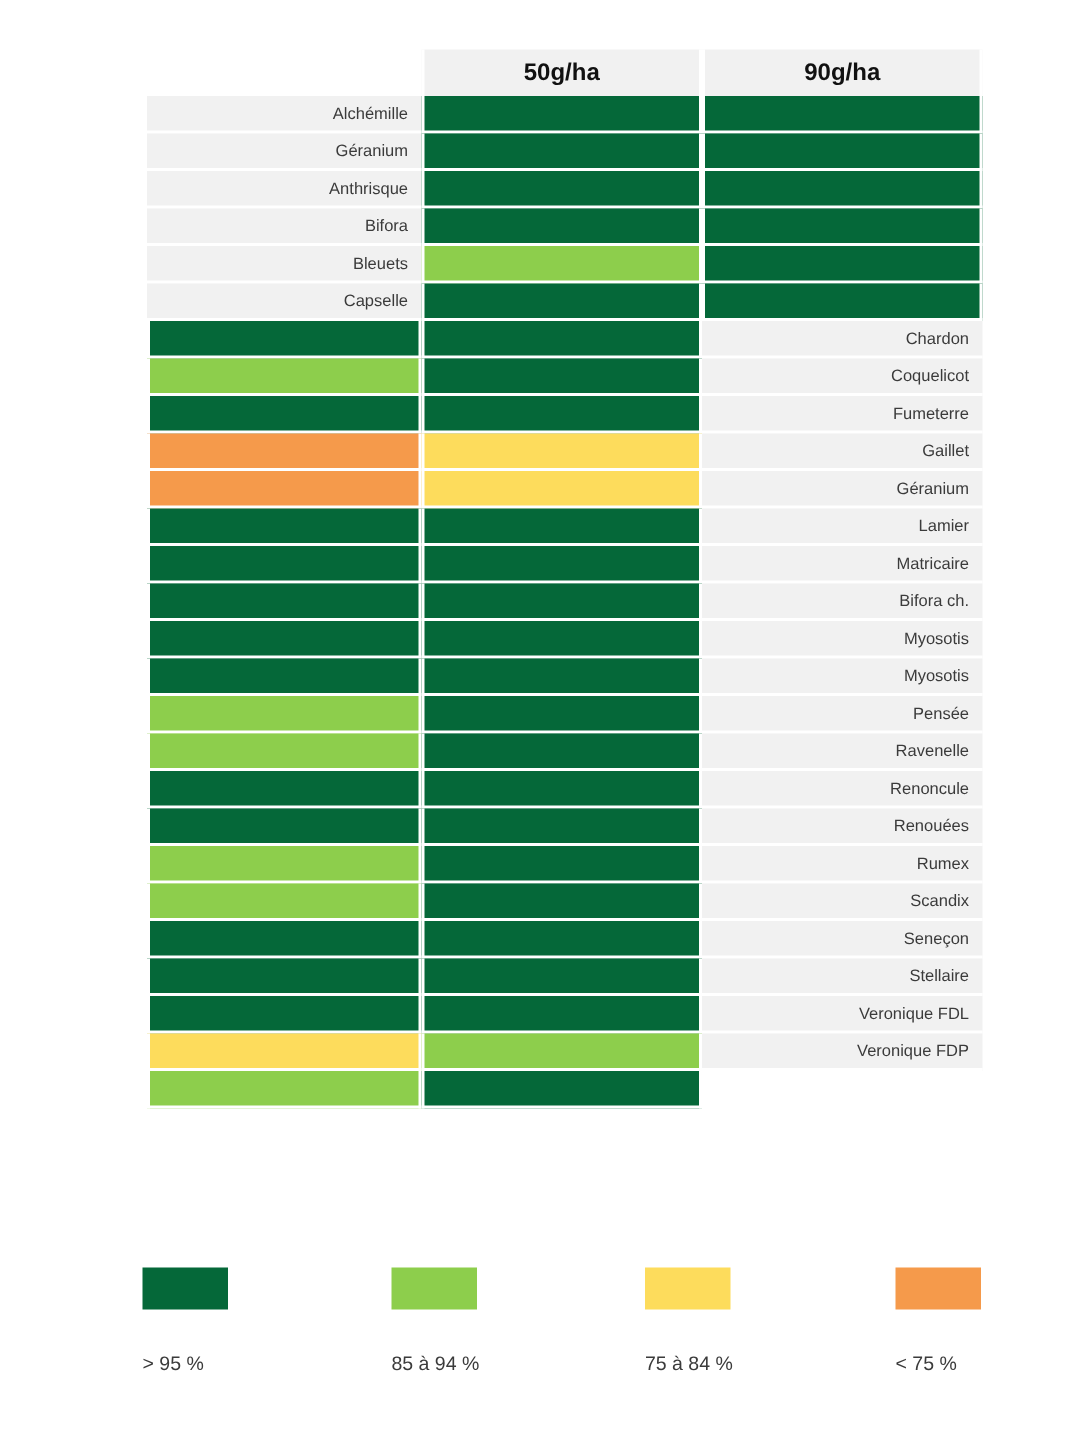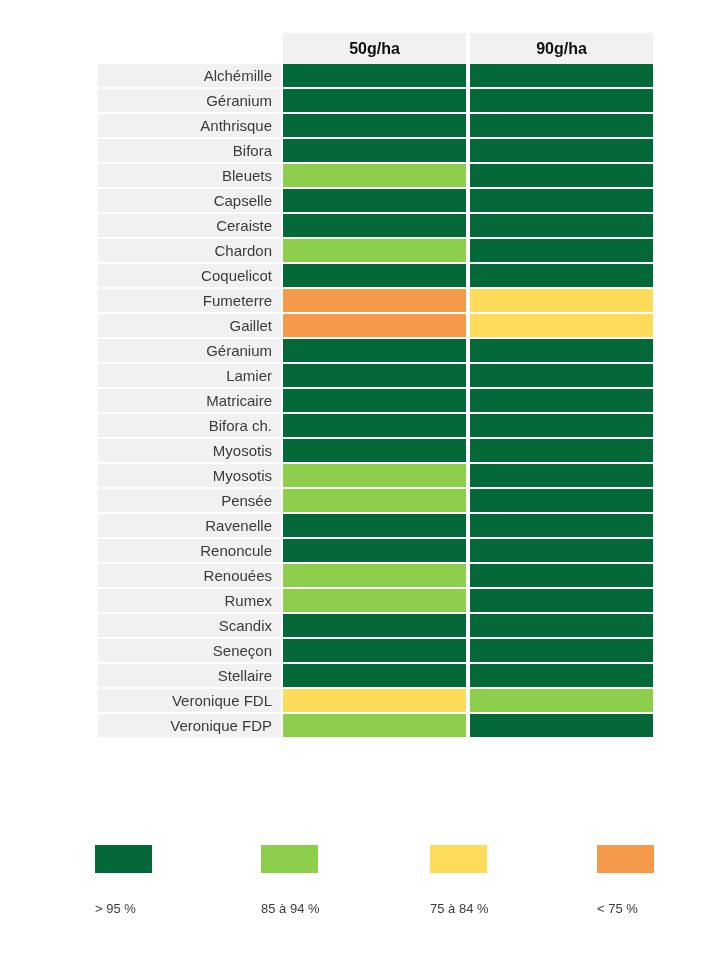--- a/index.html
+++ b/index.html
@@ -51,21 +51,21 @@
 
   
   .row-label {
     background: #f1f1f1;
     height: 25px;
     display: flex;
     align-items: center;
     justify-content: flex-end;
     padding-right: 9px;
     box-sizing: border-box;
-    font-size: 15px;
+    font-size: 11px;
     color: #3b3b3b;
     border-bottom: 2px solid #ffffff;
     white-space: nowrap;
   }
 
   .row-cell {
     height: 25px;
     box-sizing: border-box;
     border-bottom: 2px solid #ffffff;
     border-left: 2px solid #ffffff;
@@ -124,21 +124,20 @@
       <div class="row-cell last-col" style="background: rgb(5, 104, 57);"></div>
       <div class="row-label">Bifora</div>
       <div class="row-cell" style="background: rgb(5, 104, 57);"></div>
       <div class="row-cell last-col" style="background: rgb(5, 104, 57);"></div>
       <div class="row-label">Bleuets</div>
       <div class="row-cell" style="background: rgb(141, 206, 76);"></div>
       <div class="row-cell last-col" style="background: rgb(5, 104, 57);"></div>
       <div class="row-label">Capselle</div>
       <div class="row-cell" style="background: rgb(5, 104, 57);"></div>
       <div class="row-cell last-col" style="background: rgb(5, 104, 57);"></div>
-      <div class="row-label">Ceraiste</div>
       <div class="row-cell" style="background: rgb(5, 104, 57);"></div>
       <div class="row-cell last-col" style="background: rgb(5, 104, 57);"></div>
       <div class="row-label">Chardon</div>
       <div class="row-cell" style="background: rgb(141, 206, 76);"></div>
       <div class="row-cell last-col" style="background: rgb(5, 104, 57);"></div>
       <div class="row-label">Coquelicot</div>
       <div class="row-cell" style="background: rgb(5, 104, 57);"></div>
       <div class="row-cell last-col" style="background: rgb(5, 104, 57);"></div>
       <div class="row-label">Fumeterre</div>
       <div class="row-cell" style="background: rgb(245, 154, 75);"></div>

